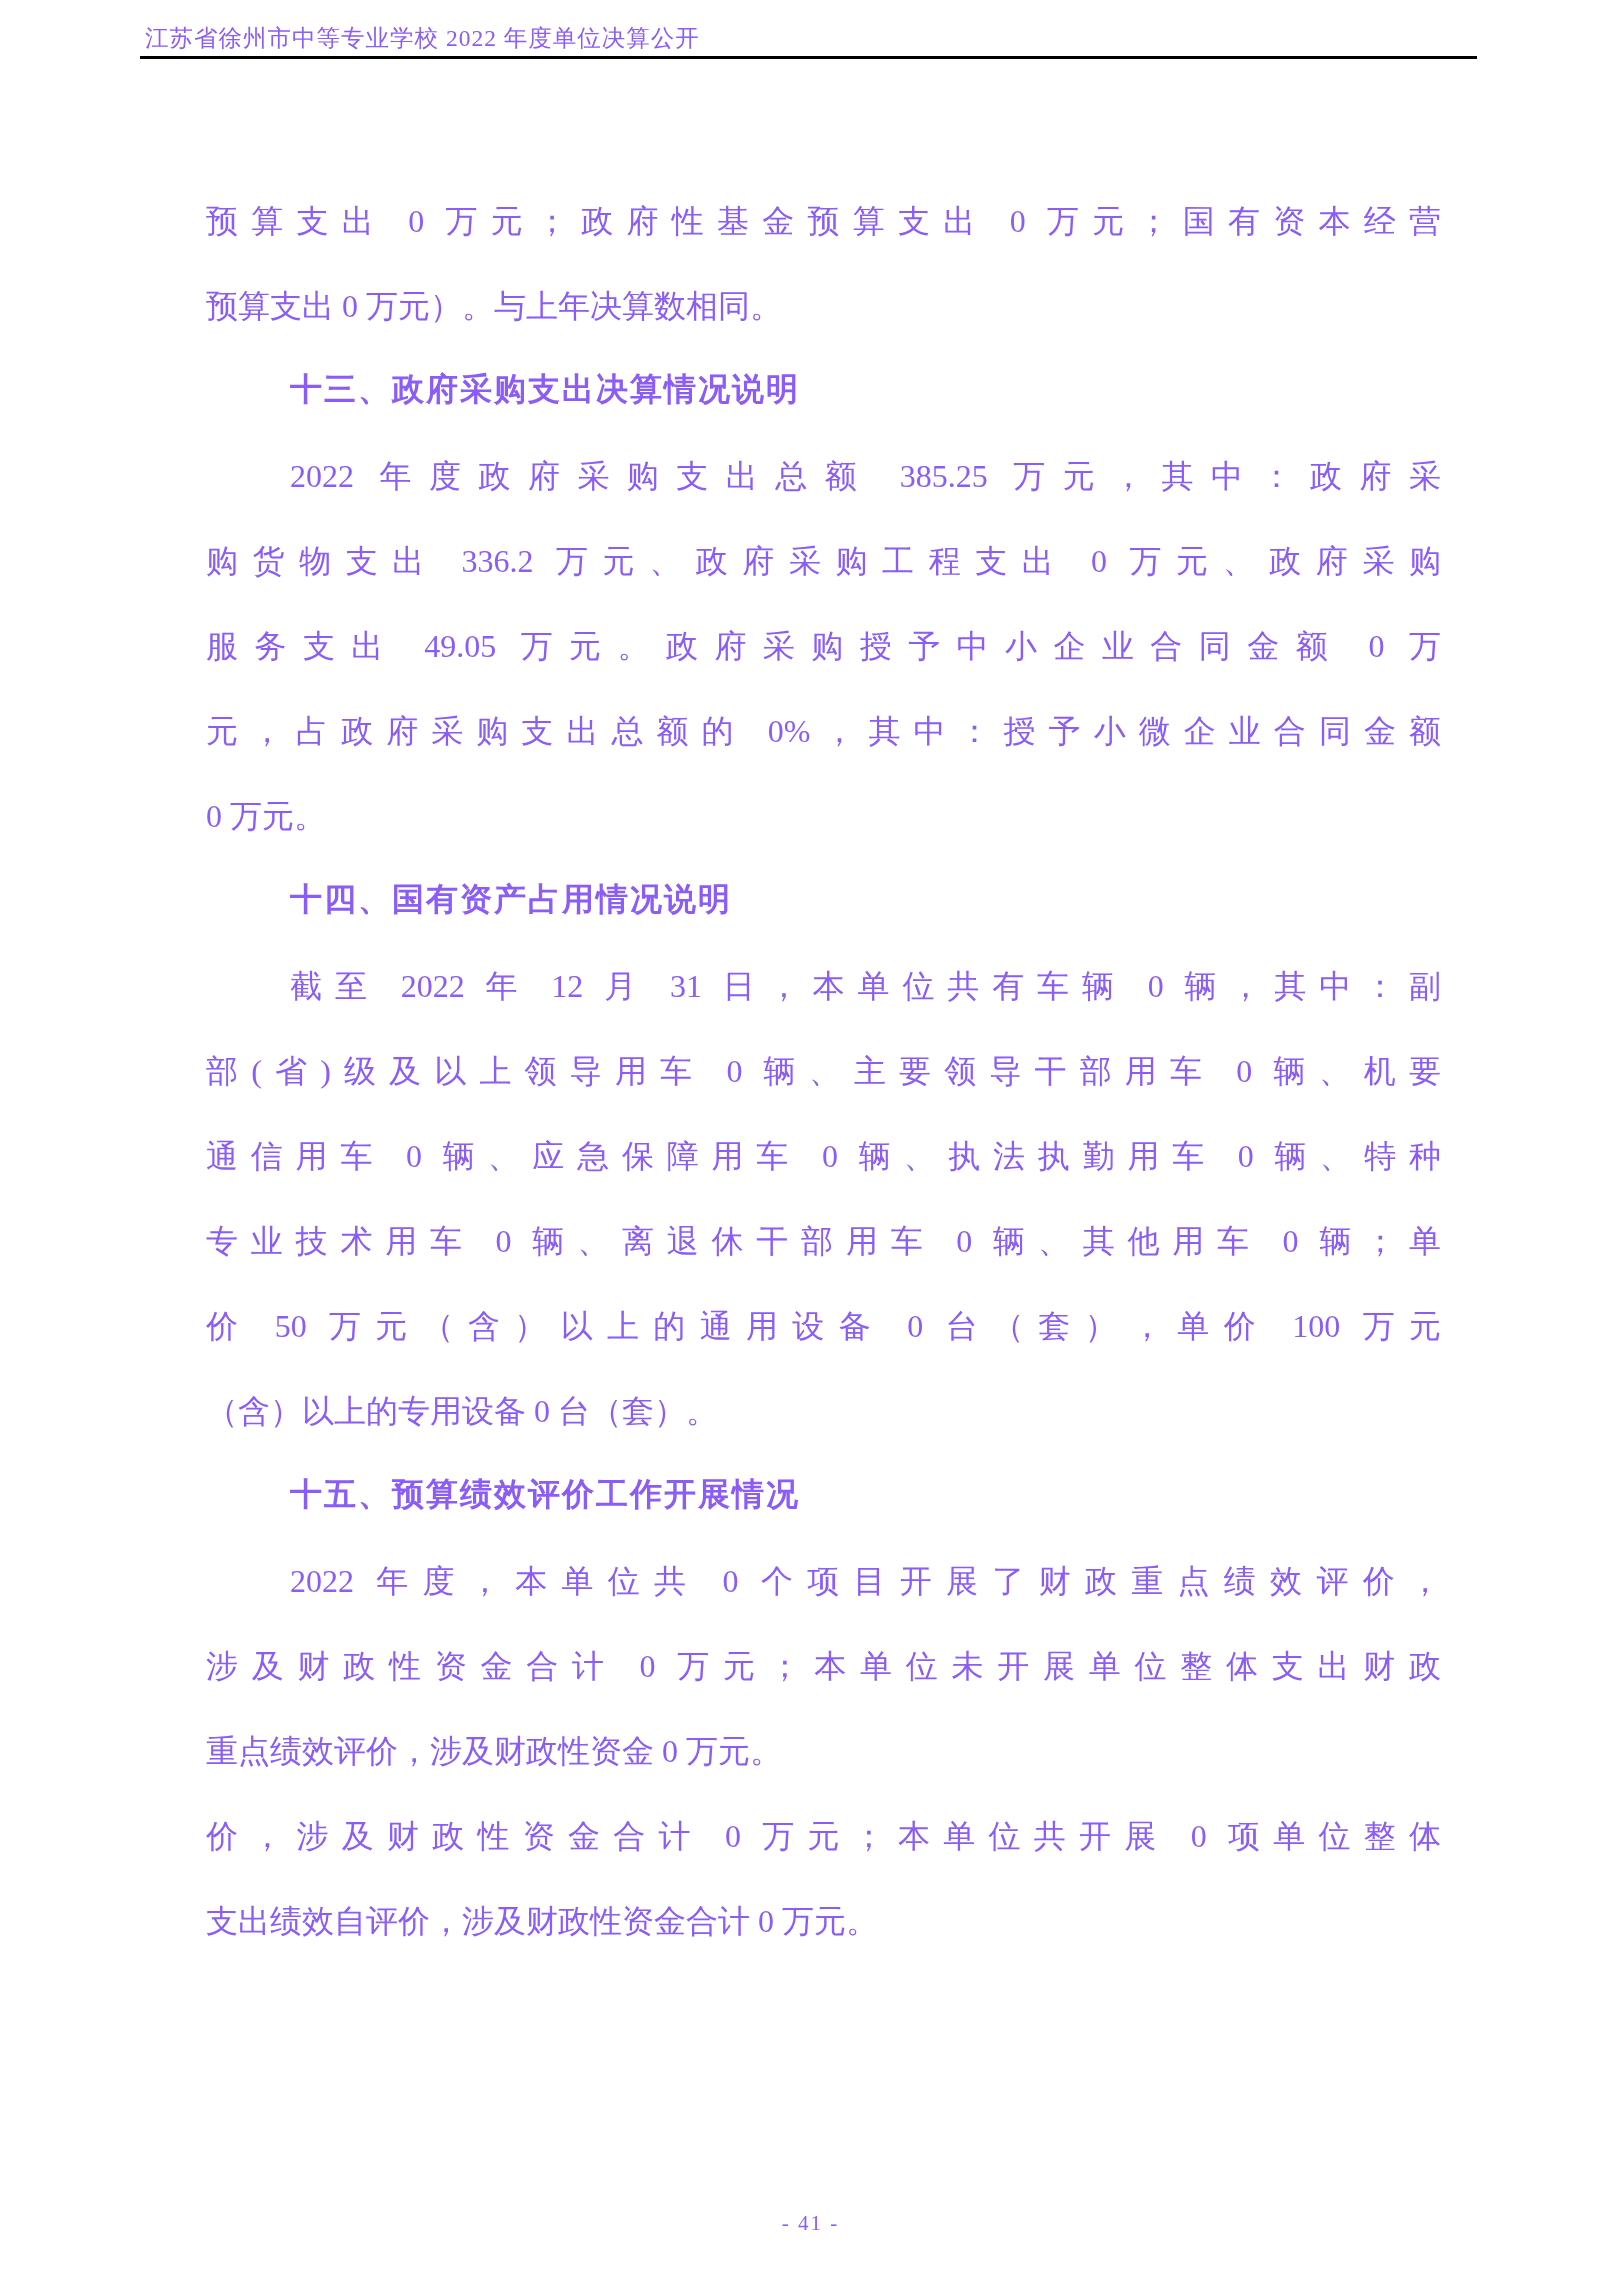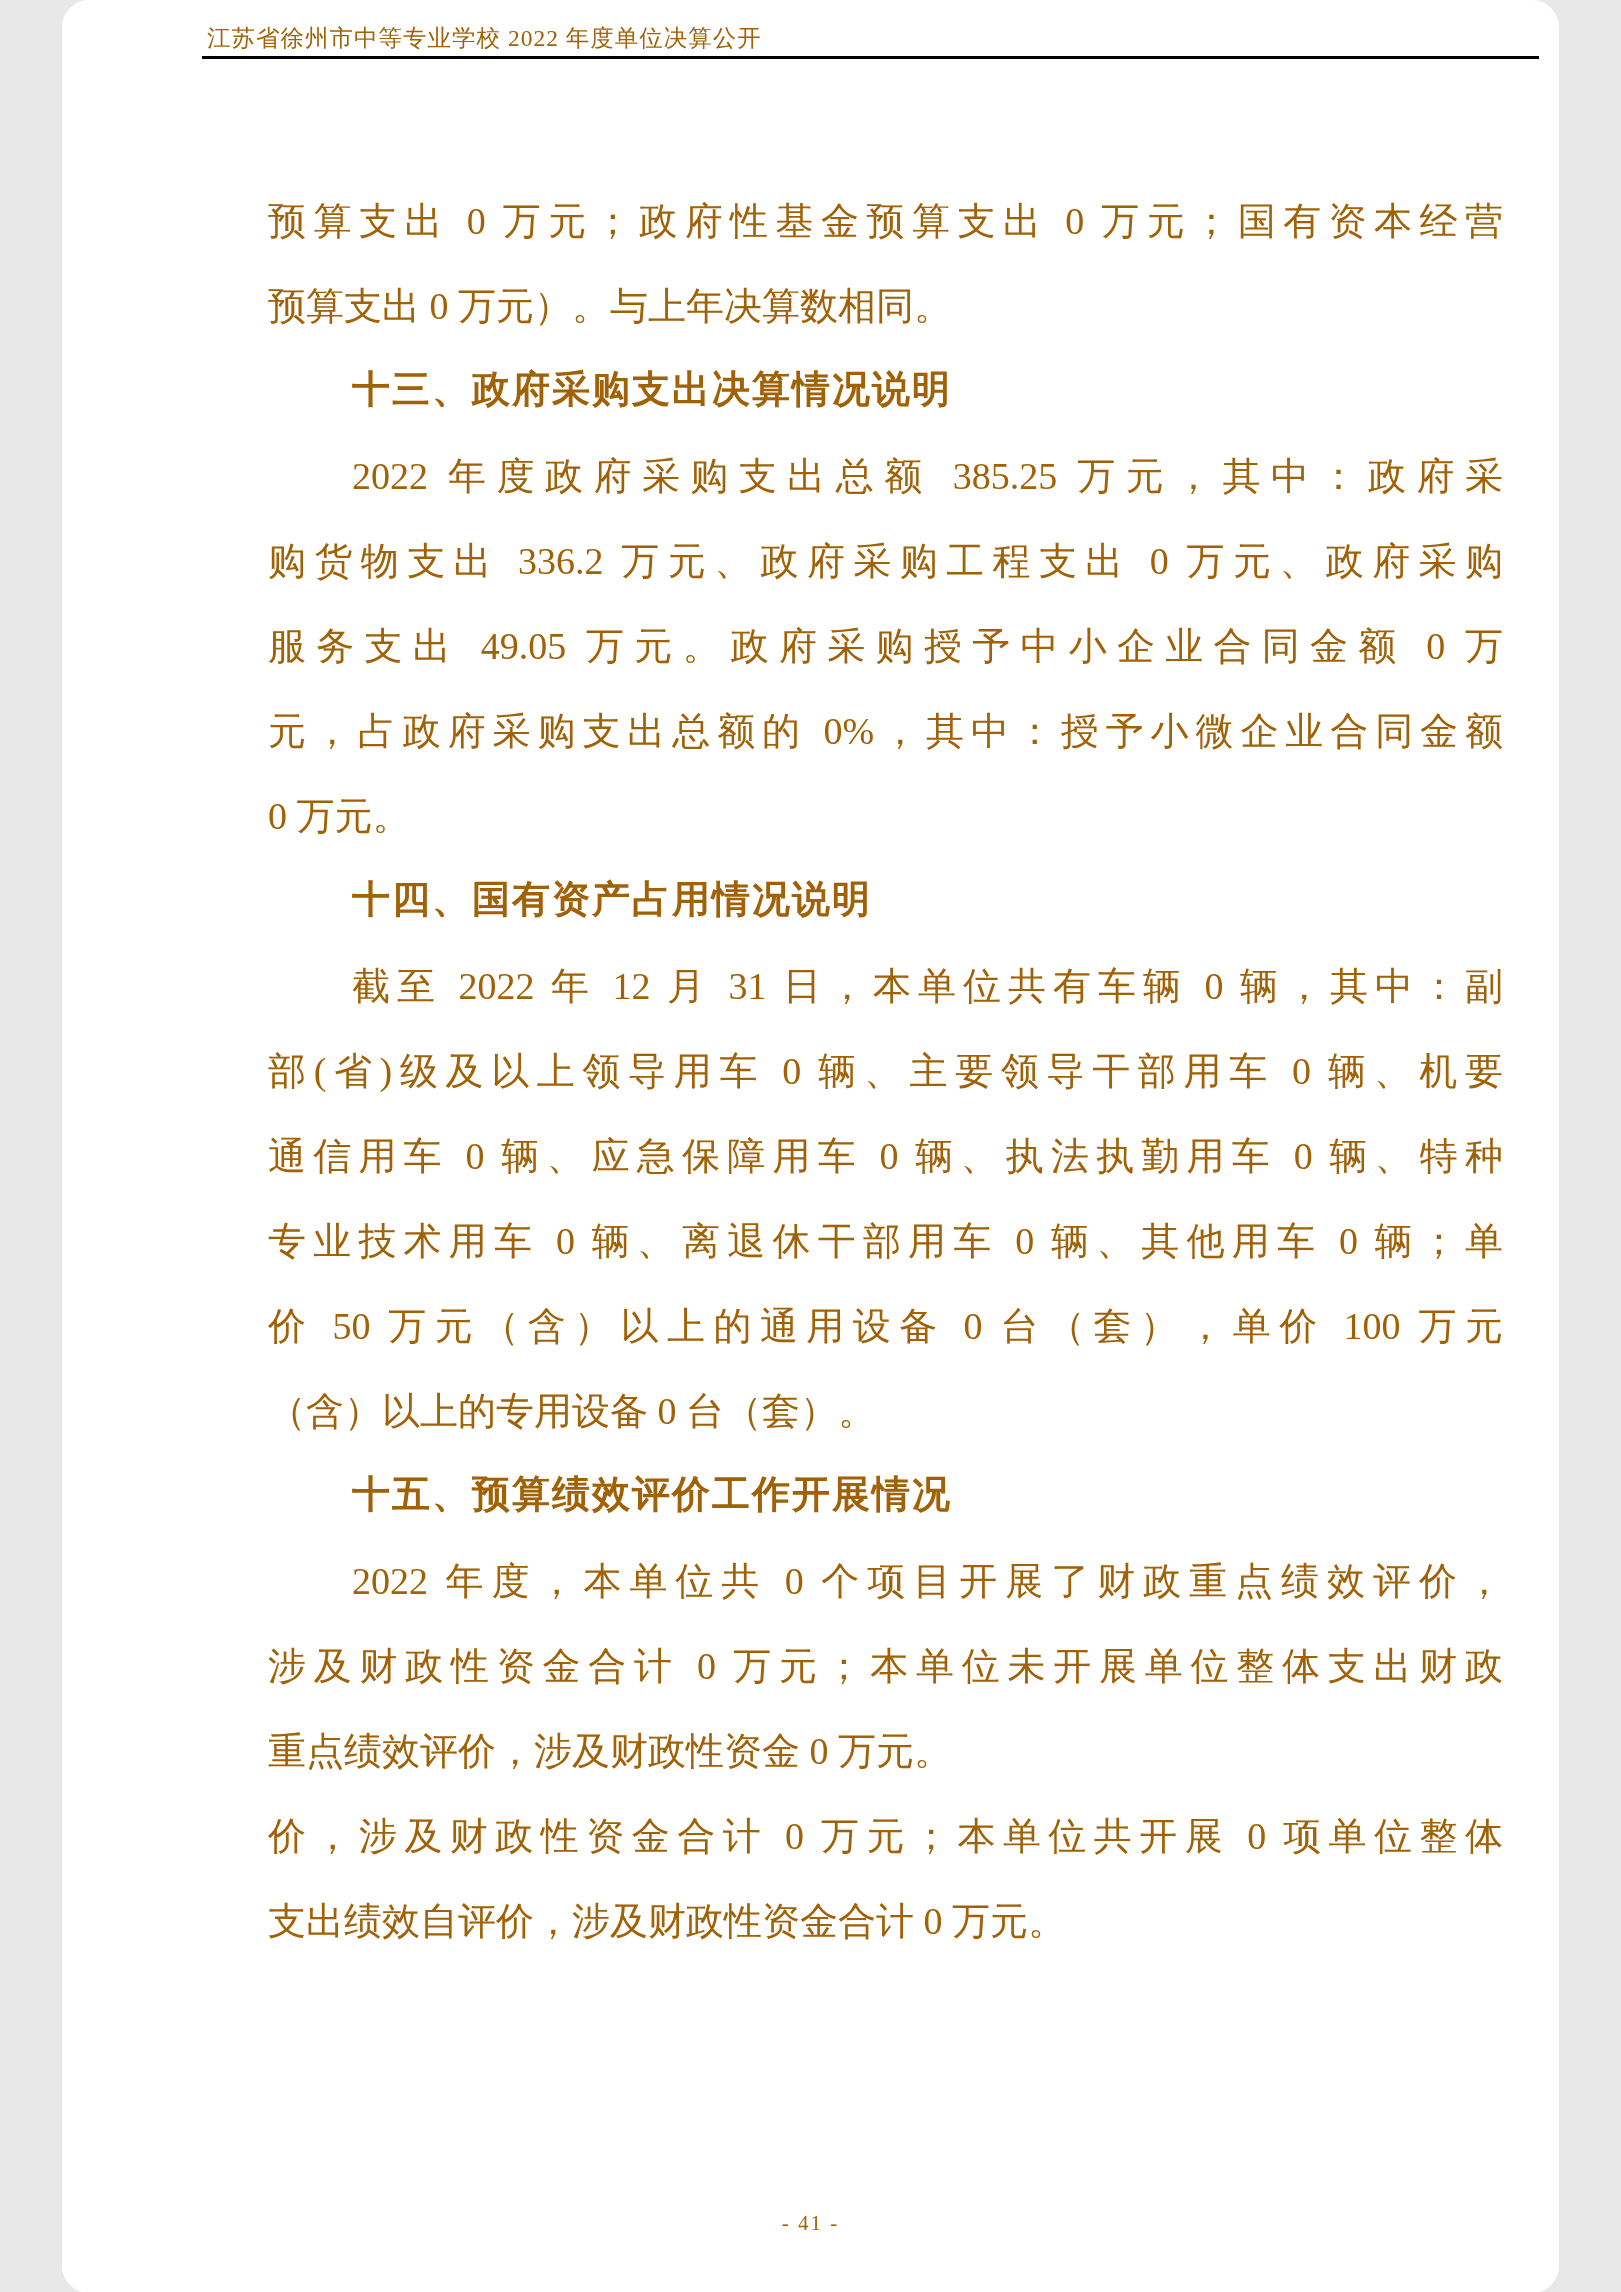--- a/index.html
+++ b/index.html
@@ -1,25 +1,24 @@
 <!DOCTYPE html>
 <html lang="zh"><head>
 <meta charset="utf-8">
 <style>
   html, body { margin: 0; padding: 0; background: #e8e8e8; }
   .page {
     position: relative;
-    width: 1497px;
+    width: 1621px;
     height: 2293px;
     margin: 0 auto;
     background: #ffffff;
-    color: #a16207;
+    color: #8b5cf6;
     font-family: "Liberation Serif", serif;
     overflow: hidden;
-    border-radius: 27px;
   }
   
   .hdr-text {
     position: absolute;
     left: 145px;
     top: 21.6px;
     font-size: 23.5px;
     letter-spacing: 1px;
     white-space: nowrap;
   }
@@ -30,21 +29,21 @@
     width: 1337px;
     height: 2.9px;
     background: #000000;
   }
   
   .doc-body {
     position: absolute;
     left: 206px;
     top: 179px;
     width: 1235px;
-    font-size: 38px;
+    font-size: 32px;
     line-height: 85px;
   }
   .line { width: 100%; }
   
   .line.j {
     text-align: justify;
     text-align-last: justify;
   }
   
   .line.indent { text-indent: 84px; }

